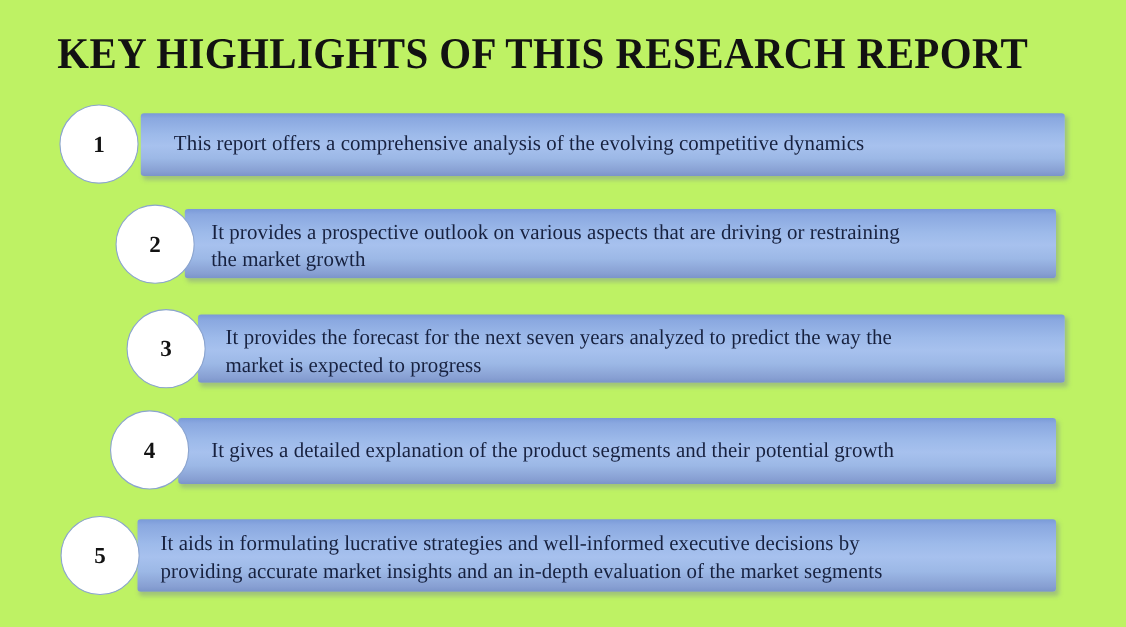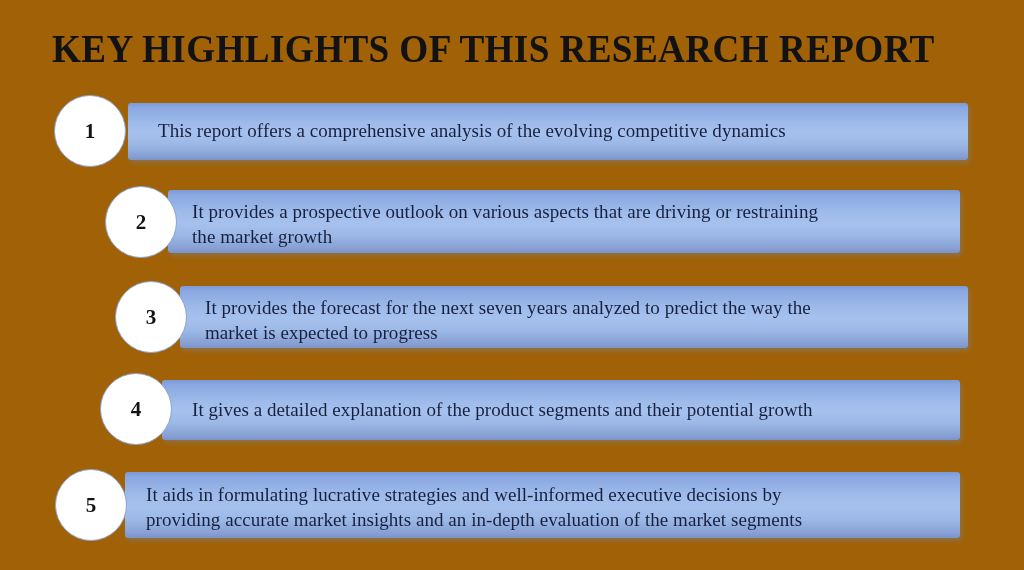--- a/index.html
+++ b/index.html
@@ -11,21 +11,21 @@
     height: 570px;
     background: #ffffff;
     font-family: "Liberation Serif", "DejaVu Serif", serif;
     overflow: hidden;
     position: relative;
   }
 
   .slide {
     position: absolute;
     inset: 0;
-    background: #a16207;
+    background: #bef264;
   }
 
   
   .title {
     position: absolute;
     left: 52px;
     top: 24px;
     font-family: "Liberation Serif", "DejaVu Serif", serif;
     font-weight: bold;
     font-size: 40px;

